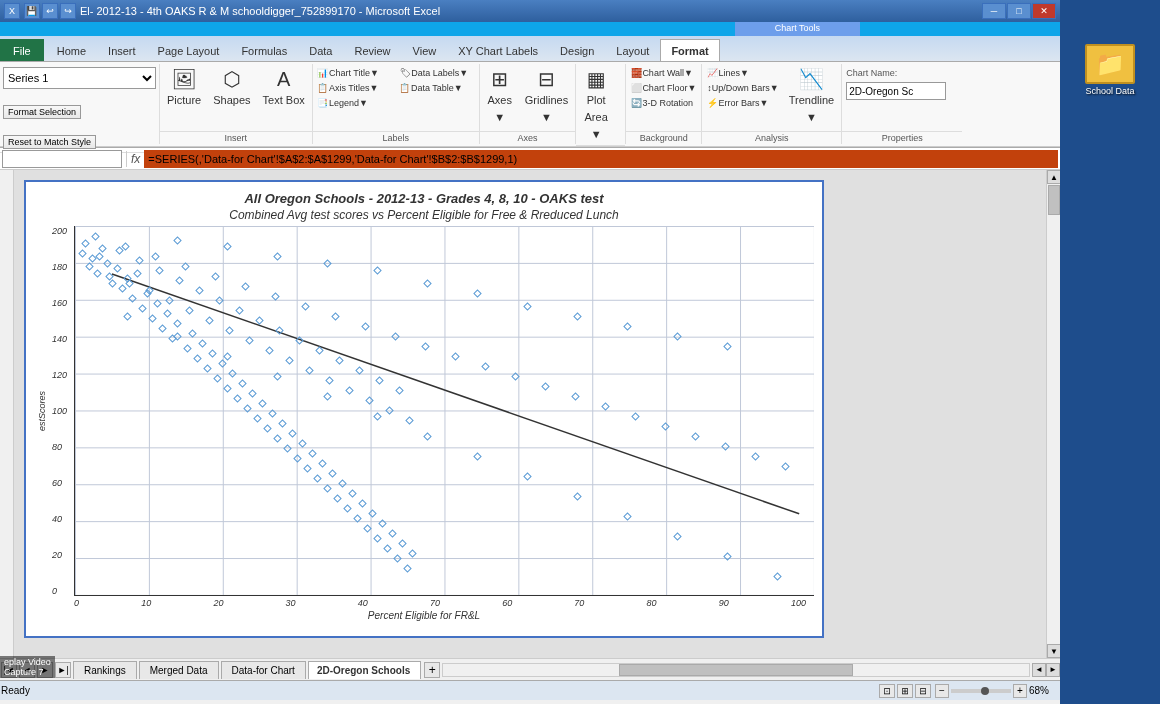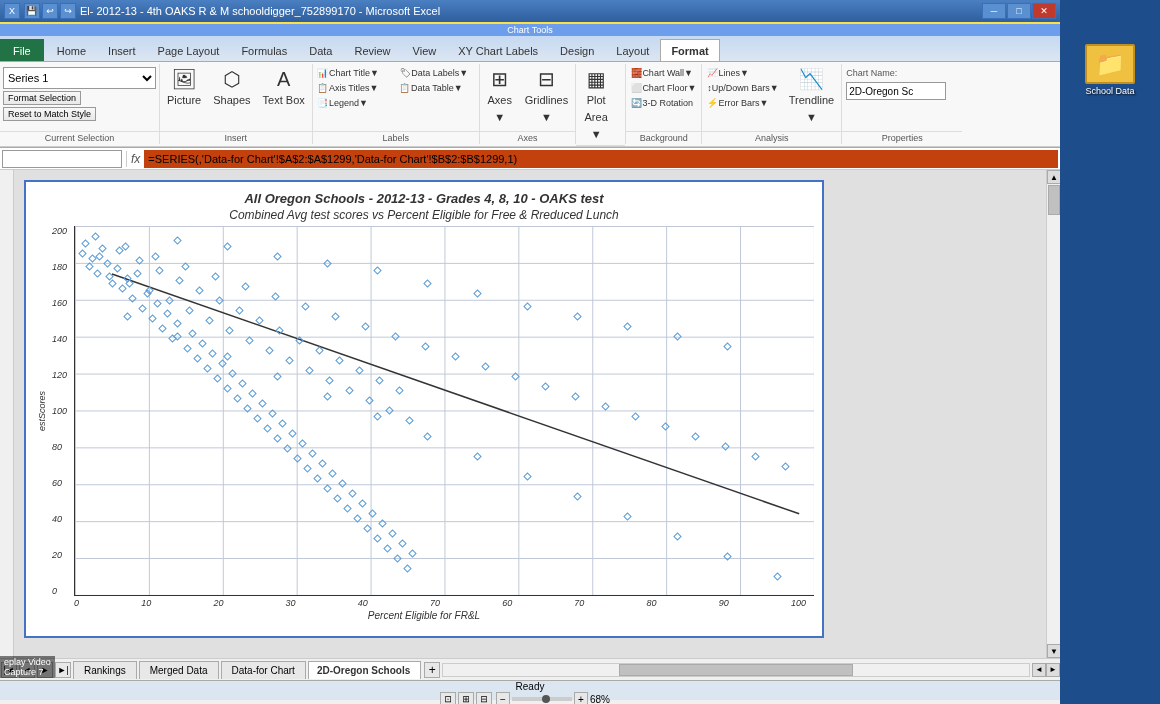--- a/index.html
+++ b/index.html
@@ -156,21 +156,20 @@
     
     .status-bar {
       display: flex;
       align-items: center;
       height: 20px;
       background: #dce6f1;
       border-top: 1px solid #aaa;
       padding: 0 1px;
       justify-content: space-between;
       font-size: 10px;
-      flex-direction: column;
     }
     .status-left { display: flex; align-items: center; gap: 4px; }
     .status-right { display: flex; align-items: center; gap: 4px; }
     .zoom-control { display: flex; align-items: center; gap: 2px; }
     .zoom-btn { width: 14px; height: 14px; border: 1px solid #aaa; background: #e8e8e8; display: flex; align-items: center; justify-content: center; cursor: pointer; font-size: 10px; }
     .zoom-slider { width: 60px; height: 4px; background: #ccc; position: relative; }
     .zoom-slider-thumb { width: 8px; height: 8px; border-radius: 50%; background: #555; position: absolute; top: -2px; left: 50%; }
     .desktop-icon {
       display: flex;
       flex-direction: column;
@@ -244,21 +243,21 @@
       </div>
       <div class="title-bar-right">
         <div class="win-btn">─</div>
         <div class="win-btn">□</div>
         <div class="win-btn close">✕</div>
       </div>
     </div>
 
     <div class="ribbon">
 
-      <div style="display:flex; justify-content:flex-end; background:#fde047; height:14px;flex-direction:column;">
+      <div style="display:flex; justify-content:flex-end; background:#0ea5e9; height:14px;">
         <div style="background:#6d9eeb; color:white; font-size:9px; padding:1px 40px; text-align:center;">Chart Tools</div>
         <div style="width:200px;"></div>
       </div>
 
       <div class="tab-row">
         <div class="tab file-tab">File</div>
         <div class="tab">Home</div>
         <div class="tab">Insert</div>
         <div class="tab">Page Layout</div>
         <div class="tab">Formulas</div>
@@ -267,21 +266,21 @@
         <div class="tab">View</div>
         <div class="tab">XY Chart Labels</div>
         <div class="tab">Design</div>
         <div class="tab">Layout</div>
         <div class="tab format-active">Format</div>
       </div>
 
       <div class="ribbon-content">
 
         <div class="ribbon-section" style="min-width:160px; border-right:1px solid #ddd;">
-          <div class="ribbon-section-content" style="flex-direction:column; gap:2px; padding:3px;">
+          <div class="ribbon-section-content" style="flex-direction:column; gap:16px; padding:3px;">
             <select class="selection-dropdown">
               <option>Series 1</option>
             </select>
             <button class="selection-btn">Format Selection</button>
             <button class="selection-btn">Reset to Match Style</button>
           </div>
           <div class="ribbon-section-footer">Current Selection</div>
         </div>
 
         <div class="ribbon-section" style="border-right:1px solid #ddd;">

